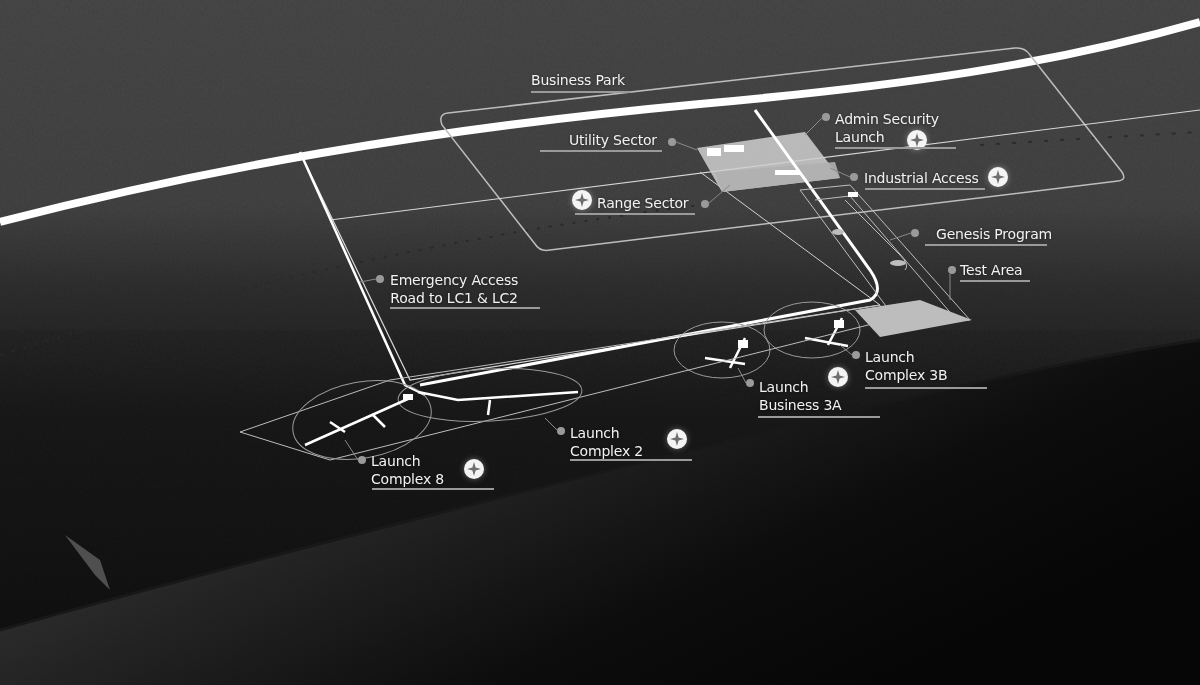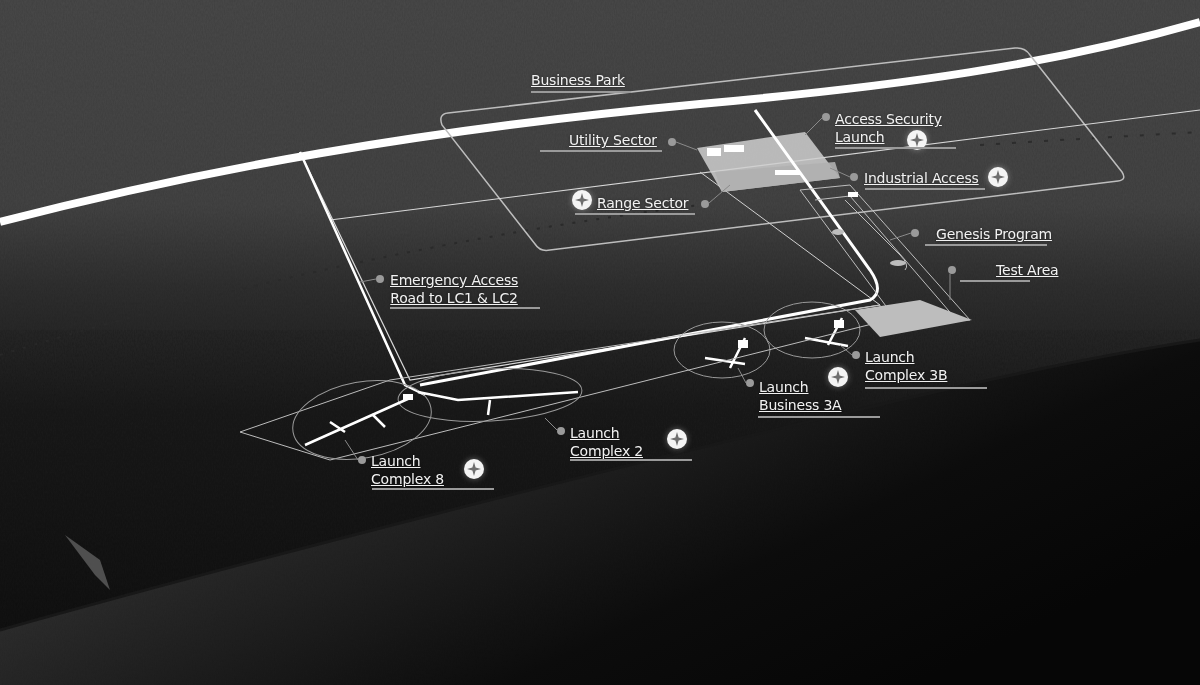--- a/index.html
+++ b/index.html
@@ -12,21 +12,21 @@
     .label {
       position: absolute;
       color: #f2f2f2;
       font-size: 14px;
       line-height: 18px;
       letter-spacing: -0.2px;
       white-space: nowrap;
       cursor: pointer;
       text-shadow: 0 0 3px rgba(0,0,0,0.4);
     }
-    .label .line { display: block; text-decoration: underline; }
+    .label .line { display: block; }
     .underline {
       position: absolute; height: 2px; background: #9a9a9a;
     }
     .pin {
       position: absolute; width: 8px; height: 8px; border-radius: 50%;
       background: #9a9a9a; margin-left: -4px; margin-top: -4px;
     }
     .star {
       position: absolute; width: 20px; height: 20px; border-radius: 50%;
       background: #f4f4f4; margin-left: -10px; margin-top: -10px;
@@ -123,21 +123,21 @@
   <div class="label" style="left:569px;top:131px;">
     <span class="line">Utility Sector</span>
   </div>
   <div class="pin" style="left:672px;top:142px;"></div>
   <div class="underline" style="left:540px;top:150px;width:122px;"></div>
 </div>
 
 <div>
   <div class="pin" style="left:826px;top:117px;"></div>
   <div class="label" style="left:835px;top:110px;">
-    <span class="line">Access Security</span>
+    <span class="line">Admin Security</span>
     <span class="line">Launch</span>
   </div>
   <div class="star" style="left:917px;top:140px;">
     <svg viewBox="0 0 14 14">
         <path d="M7,0 L8.6,5.4 L14,7 L8.6,8.6 L7,14 L5.4,8.6 L0,7 L5.4,5.4 Z" fill="#6e6e6e"></path>
       </svg>
   </div>
   <div class="underline" style="left:835px;top:147px;width:121px;"></div>
 </div>
 
@@ -170,21 +170,21 @@
 <div>
   <div class="pin" style="left:915px;top:233px;"></div>
   <div class="label" style="left:924px;top:225px;margin-left:12px;">
     <span class="line">Genesis Program</span>
   </div>
   <div class="underline" style="left:925px;top:244px;width:122px;"></div>
 </div>
 
 <div>
   <div class="pin" style="left:952px;top:270px;"></div>
-  <div class="label" style="left:960px;top:261px;margin-left:36px;">
+  <div class="label" style="left:960px;top:261px;">
     <span class="line">Test Area</span>
   </div>
   <div class="underline" style="left:960px;top:280px;width:70px;"></div>
 </div>
 
 <div>
   <div class="pin" style="left:380px;top:279px;"></div>
   <div class="label" style="left:390px;top:271px;text-align:center;">
     <span class="line">Emergency Access</span>
     <span class="line">Road to LC1 &amp; LC2</span>

